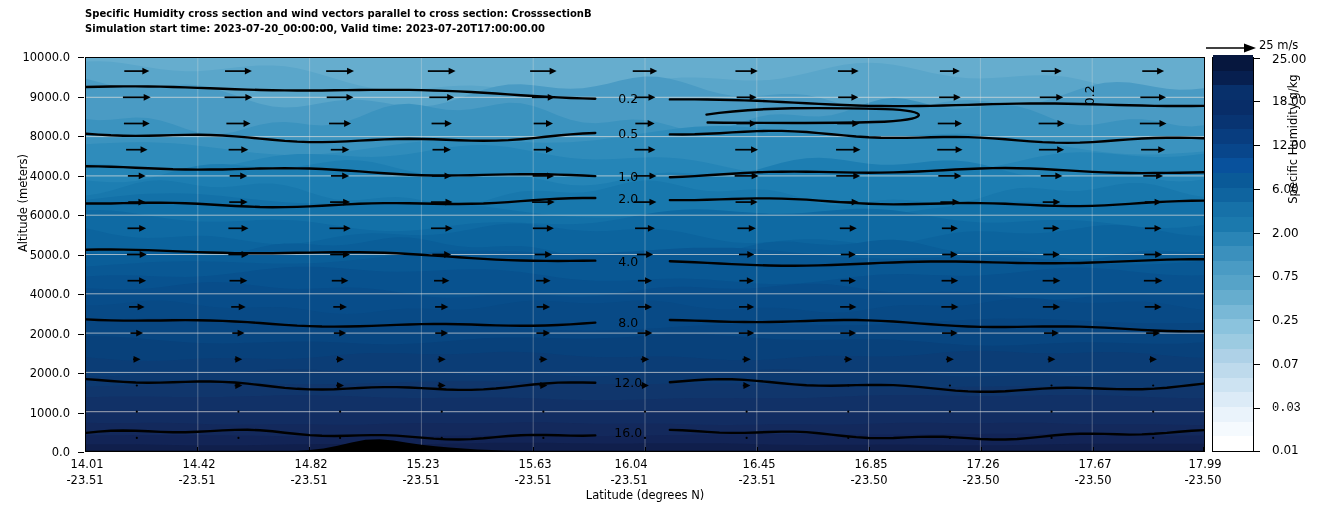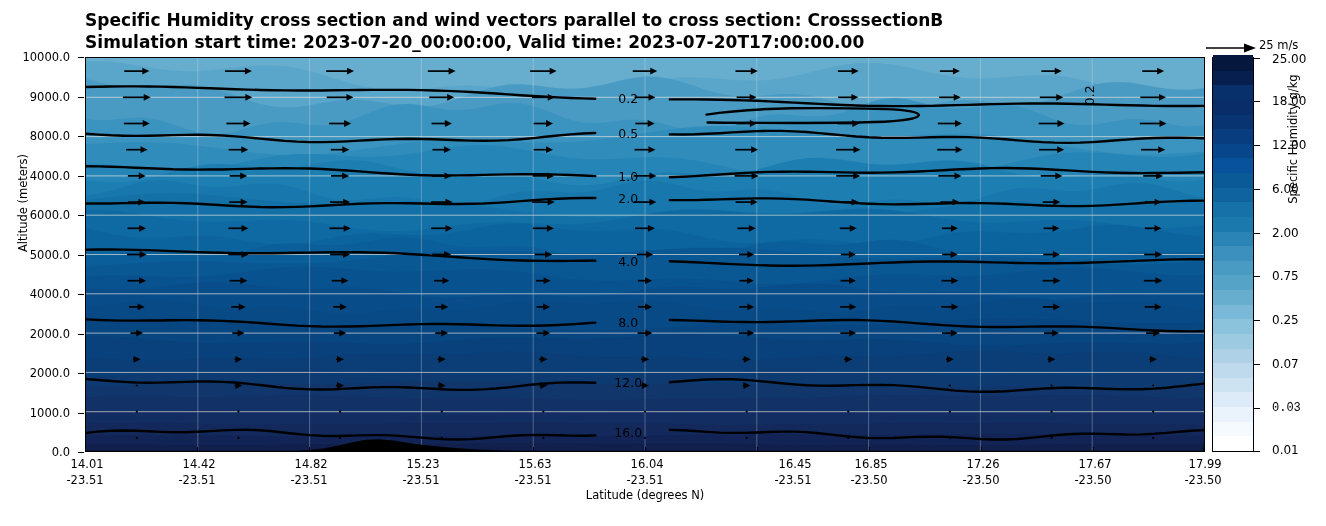--- a/index.html
+++ b/index.html
@@ -1,21 +1,21 @@
 <!DOCTYPE html>
 <html><head>
 <meta charset="utf-8">
 <style>
   html,body{margin:0;padding:0;background:#ffffff;}
   body{width:1326px;height:526px;position:relative;overflow:hidden;
        font-family:"DejaVu Sans","Liberation Sans",sans-serif;color:#000;}
 
   
   #title-block{position:absolute;left:85px;top:6px;width:1120px;}
-  #title-block div{font-size:17px;font-weight:bold;line-height:15.2px;letter-spacing:0.05px;margin-top:7px;}
+  #title-block div{font-size:10px;font-weight:bold;line-height:15.2px;letter-spacing:0.05px;}
 
   
   #plot-area{position:absolute;left:85px;top:57px;width:1120px;height:395px;
              border:1px solid #000;box-sizing:border-box;overflow:hidden;background:#2b7fb8;}
   #plot-canvas{position:absolute;left:0;top:0;width:100%;height:100%;}
 
   
   #y-ticklabels{position:absolute;left:0;top:57px;width:78px;height:395px;}
   .ytick{position:absolute;right:8px;transform:translateY(-50%);font-size:11.5px;white-space:nowrap;}
   .ytickmark{position:absolute;left:78px;width:6px;height:1px;background:#000;}
@@ -762,26 +762,26 @@
     <div class="xtick" style="left: 336px; top: 4px;">
       <span class="lat">15.23</span>
       <span class="lon">-23.51</span>
     </div>
     <div class="xtickmark" style="left: 336px;"></div>
     <div class="xtick" style="left: 448px; top: 4px;">
       <span class="lat">15.63</span>
       <span class="lon">-23.51</span>
     </div>
     <div class="xtickmark" style="left: 448px;"></div>
-    <div class="xtick" style="left: 560px; top: 4px;">
+    <div class="xtick" style="left: 544px; top: 4px;">
       <span class="lat">16.04</span>
       <span class="lon">-23.51</span>
     </div>
     <div class="xtickmark" style="left: 560px;"></div>
-    <div class="xtick" style="left: 708px; top: 4px;">
+    <div class="xtick" style="left: 672px; top: 4px;">
       <span class="lat">16.45</span>
       <span class="lon">-23.51</span>
     </div>
     <div class="xtickmark" style="left: 672px;"></div>
     <div class="xtick" style="left: 784px; top: 4px;">
       <span class="lat">16.85</span>
       <span class="lon">-23.50</span>
     </div>
     <div class="xtickmark" style="left: 784px;"></div>
     <div class="xtick" style="left: 896px; top: 4px;">

